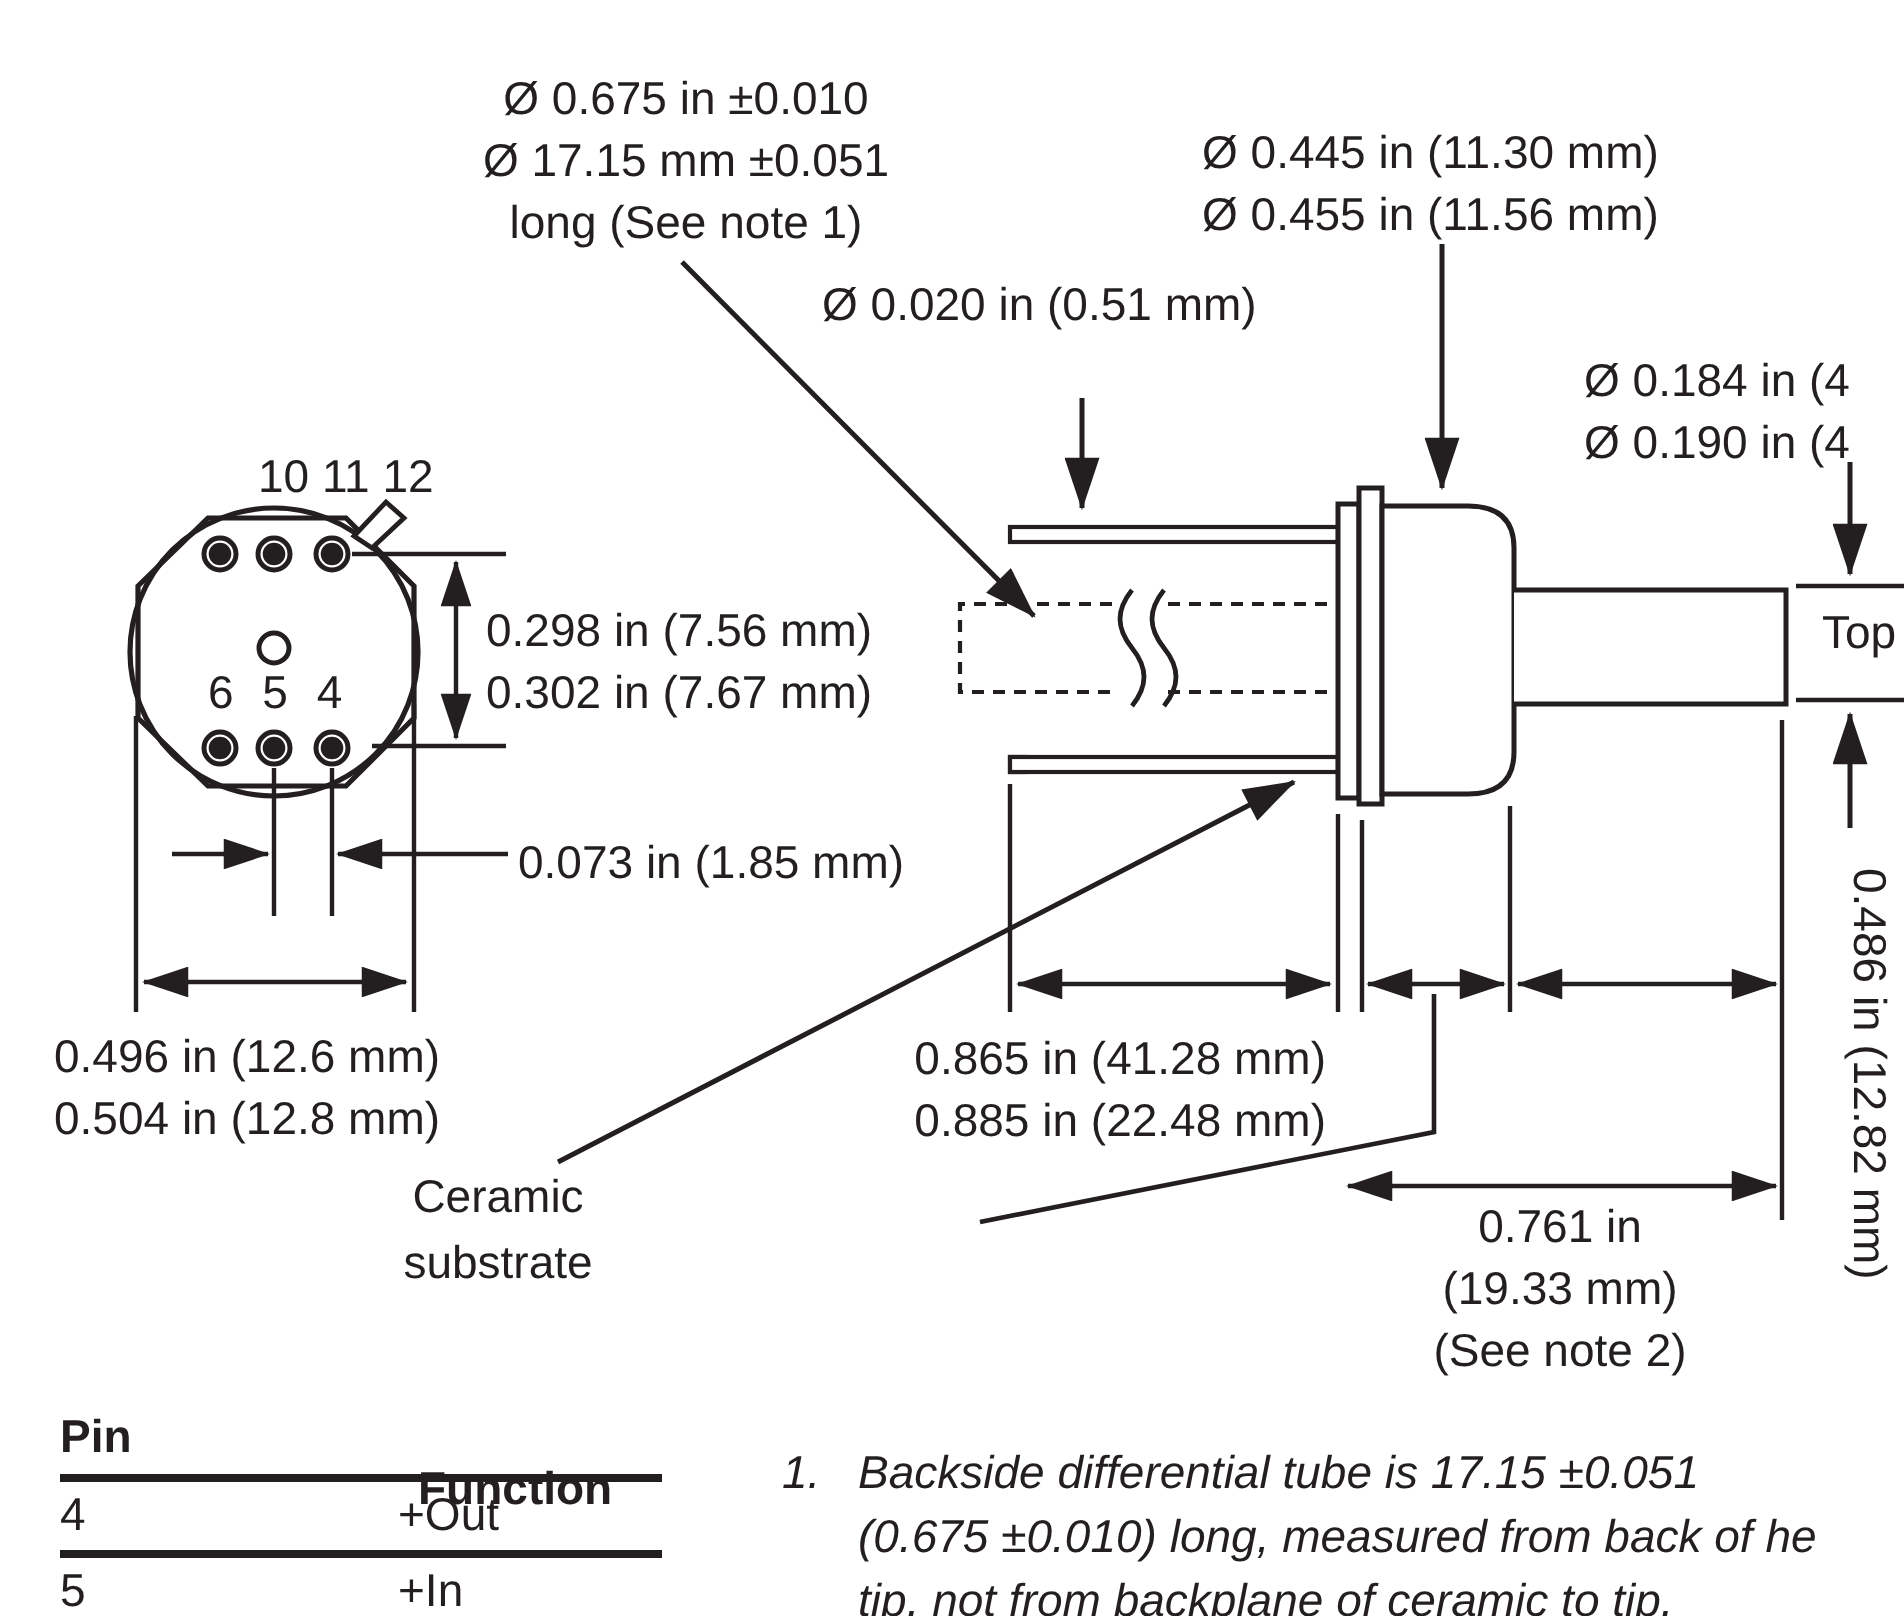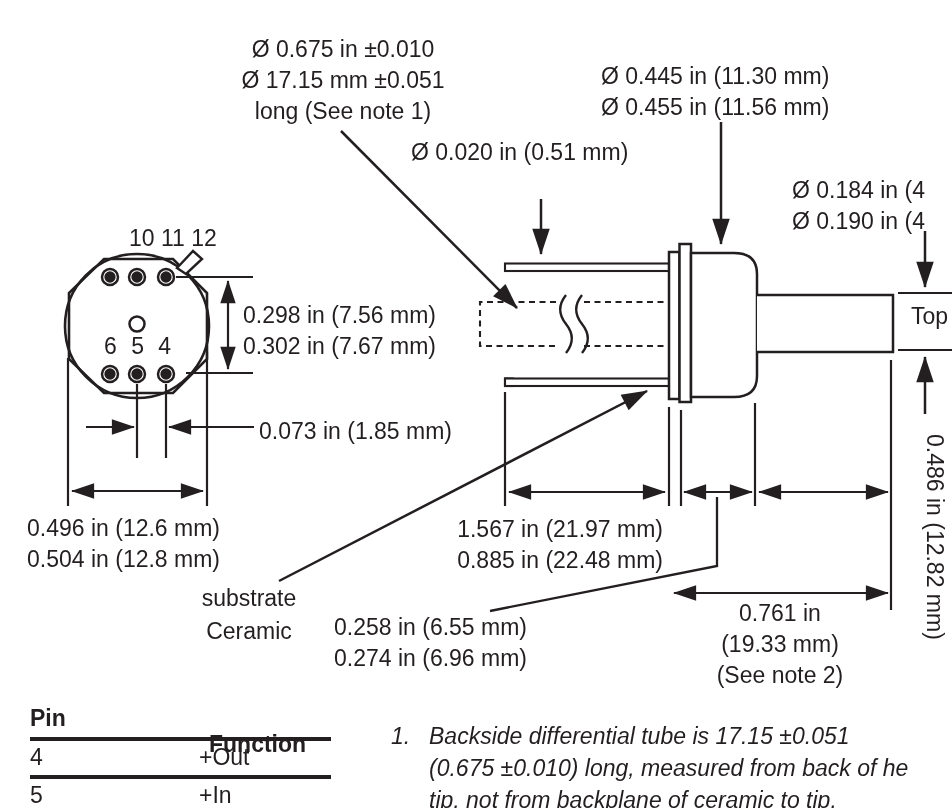--- a/index.html
+++ b/index.html
@@ -158,33 +158,29 @@
   <div class="lbl" style="left:259px; top:416px;">
     <div>0.073 in (1.85 mm)</div>
   </div>
 
   <div class="lbl" style="left:27px; top:513px;">
     <div>0.496 in (12.6 mm)</div>
     <div>0.504 in (12.8 mm)</div>
   </div>
 
   <div class="lbl center" style="left:183px; top:582px; width:132px; line-height:33px;">
+    <div>Ceramic</div>
     <div>substrate</div>
-    <div>Ceramic</div>
   </div>
 
   <div class="lbl right" style="left:420px; top:514px; width:243px;">
-    <div>1.567 in (21.97 mm)</div>
+    <div>0.865 in (41.28 mm)</div>
     <div>0.885 in (22.48 mm)</div>
   </div>
 
-  <div class="lbl" style="left:334px; top:612px;">
-    <div>0.258 in (6.55 mm)</div>
-    <div>0.274 in (6.96 mm)</div>
-  </div>
 
   <div class="lbl center" style="left:690px; top:598px; width:180px;">
     <div>0.761 in</div>
     <div>(19.33 mm)</div>
     <div>(See note 2)</div>
   </div>
 
   <div class="lbl rot90" style="left:950px; top:434px; width:260px;">0.486 in (12.82 mm)</div>
 
   <div class="lbl" style="left:911px; top:301px;">Top</div>

